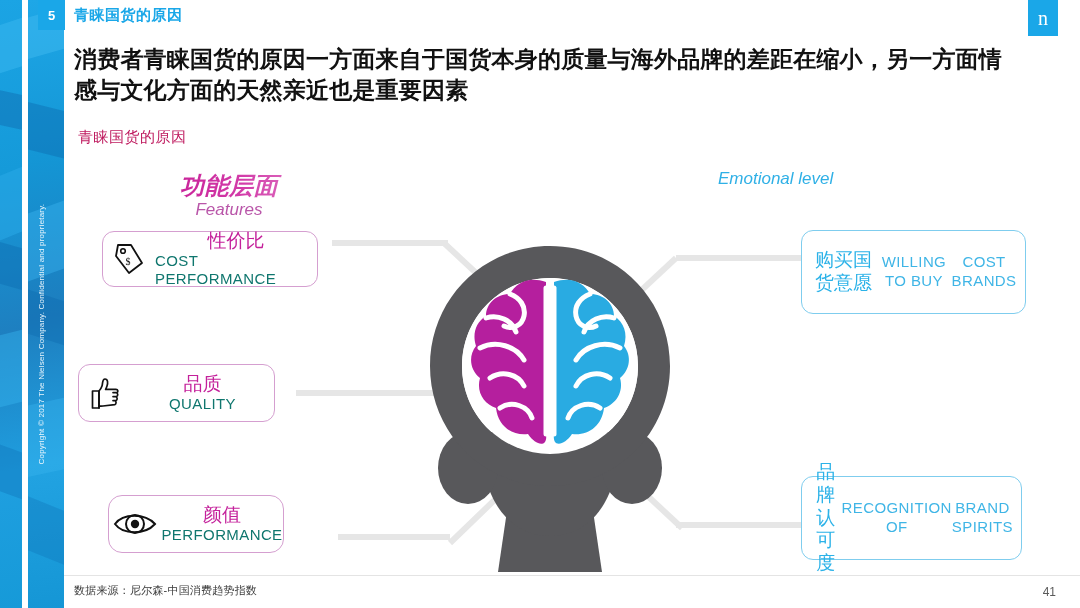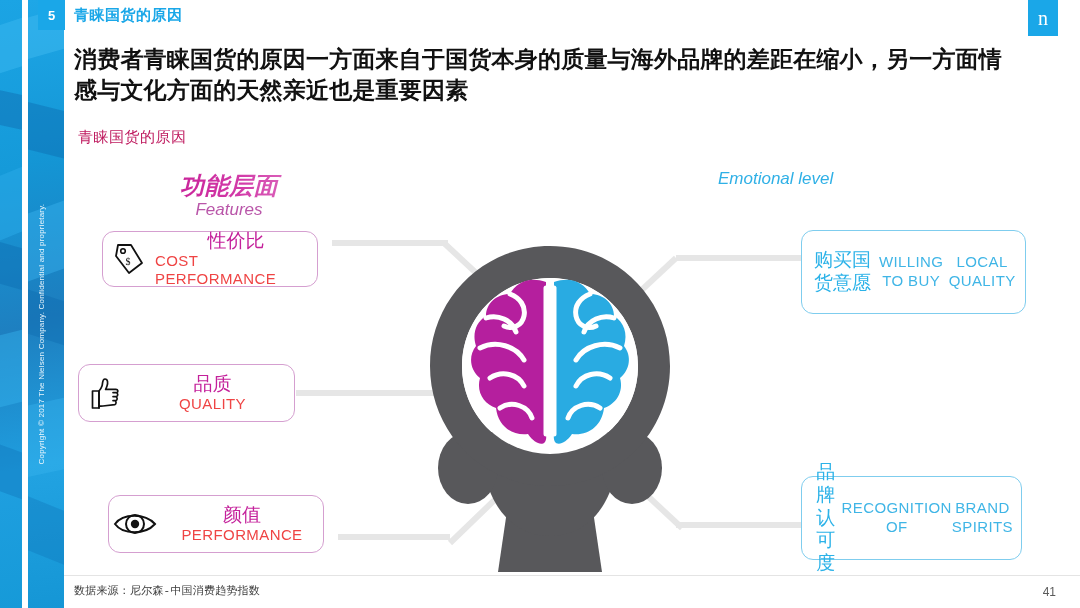--- a/index.html
+++ b/index.html
@@ -103,43 +103,43 @@
   
   .pill{
     position:absolute;box-sizing:border-box;
     border-radius:12px;background:#ffffff;
     display:flex;align-items:center;
   }
   .pill.left{border:1.4px solid #d59fd0;}
   .pill.right{border:1.4px solid #7fcdee;justify-content:center;text-align:center;}
   .pill .txt{display:flex;flex-direction:column;align-items:center;justify-content:center;flex:1;}
   .pill .cn{color:#c4219b;font-size:19px;line-height:1.15;}
-  .pill .en{color:#ef4444;font-size:15px;letter-spacing:.4px;line-height:1.2;}
+  .pill .en{color:#0f766e;font-size:15px;letter-spacing:.4px;line-height:1.2;}
   .pill.right .cn{color:#2bb2e8;font-size:19px;line-height:1.2;}
   .pill.right .en{color:#3fb5e6;font-size:15px;letter-spacing:.4px;line-height:1.25;}
   .icon-wrap{width:52px;display:flex;align-items:center;justify-content:center;flex:none;}
 
   #pill-cost{left:102px;top:231px;width:216px;height:56px;}
-  #pill-quality{left:78px;top:364px;width:217px;height:58px;}
-  #pill-appearance{left:108px;top:495px;width:216px;height:58px;}
+  #pill-quality{left:78px;top:364px;width:197px;height:58px;}
+  #pill-appearance{left:108px;top:495px;width:176px;height:58px;border-radius:14px;}
   #pill-willing{left:801px;top:230px;width:225px;height:84px;padding:6px 8px;}
   #pill-recognition{left:801px;top:476px;width:221px;height:84px;padding:0 8px;}
 
   
   .conn{position:absolute;background:#e6e6e6;}
   .conn.diag{transform-origin:left center;}
 
   
   .graphic{position:absolute;left:420px;top:236px;width:260px;height:336px;}
 
   
   .footer-rule{position:absolute;left:64px;right:0;bottom:32px;height:1px;background:#e4e4e4;}
   .source{
     position:absolute;left:74px;bottom:10px;
-    color:#3a3a3a;font-size:11px;letter-spacing:.2px;font-family:Liberation Mono, monospace;
+    color:#3a3a3a;font-size:11px;letter-spacing:.2px;
   }
   .pageno{
     position:absolute;right:24px;bottom:9px;
     color:#5a5a5a;font-size:12px;
   }
 </style>
 </head>
 <body>
 
 <div class="slide">
@@ -299,21 +299,21 @@
     </span>
     <span class="txt">
       <span class="cn">颜值</span>
       <span class="en">PERFORMANCE</span>
     </span>
   </div>
 
   <div class="pill right" id="pill-willing">
     <span class="cn">购买国货意愿</span>
     <span class="en">WILLING TO BUY</span>
-    <span class="en">LOCAL QUALITY</span>
+    <span class="en">COST BRANDS</span>
   </div>
 
   <div class="pill right" id="pill-recognition">
     <span class="cn">品牌认可度</span>
     <span class="en">RECOGNITION OF</span>
     <span class="en">BRAND SPIRITS</span>
   </div>
 
   <div class="footer-rule"></div>
   <div class="source">数据来源：尼尔森-中国消费趋势指数</div>

